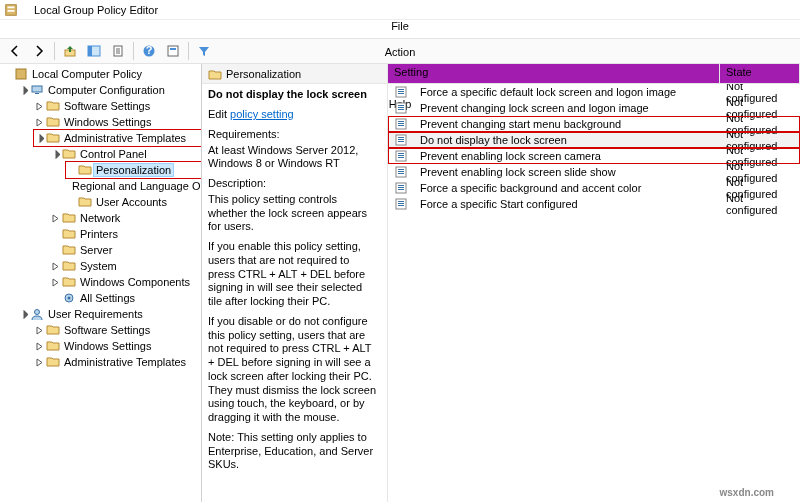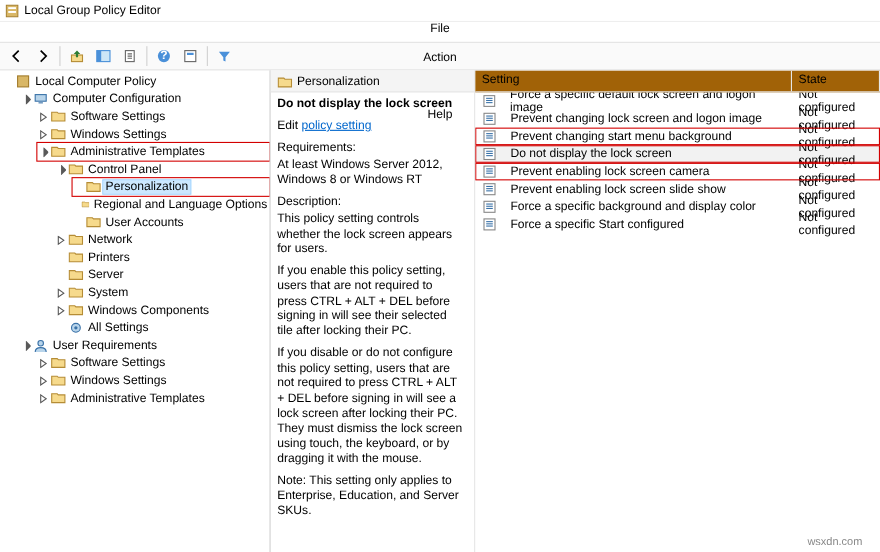--- a/index.html
+++ b/index.html
@@ -1,52 +1,52 @@
 <!DOCTYPE html>
 <html><head>
 <meta charset="utf-8">
 <style>
   * { box-sizing: border-box; font-family: "Segoe UI", Tahoma, sans-serif; font-size: 11px; }
   body { margin: 0; width: 800px; height: 502px; background: #fff; overflow: hidden; color: #000; }
-  .title-bar { height: 20px; background: #fff; display: flex; align-items: center; padding: 0 4px; gap: 4px; border-bottom: 1px solid #eee;}
+  .title-bar { height: 20px; background: #fff; display: flex; align-items: center; padding: 0 4px; gap: 16px; border-bottom: 1px solid #eee;}
   .title-bar .ico { width: 14px; height: 14px; display: inline-flex; }
   .menu-bar { height: 18px; display: flex; align-items: center; gap: 14px; padding: 0 6px; flex-direction: column; }
   .menu-bar span { cursor: default; }
   .toolbar { height: 26px; border-top: 1px solid #e3e3e3; border-bottom: 1px solid #e3e3e3; display: flex; align-items: center; padding: 0 4px; gap: 2px; background: #fafafa; }
   .toolbar .btn { width: 22px; height: 22px; display: inline-flex; align-items: center; justify-content: center; border-radius: 2px; }
   .toolbar .sep { width: 1px; height: 18px; background: #d0d0d0; margin: 0 2px; }
   .content { display: flex; height: 438px; }
-  .tree-pane { width: 246px; border-right: 1px solid #d0d0d0; overflow: auto; padding: 2px 0; }
+  .tree-pane { width: 202px; border-right: 1px solid #d0d0d0; overflow: auto; padding: 2px 0; }
   .tree ul { list-style: none; margin: 0; padding-left: 16px; }
   .tree > ul { padding-left: 2px; }
   .tree li { white-space: nowrap; }
   .row { display: flex; align-items: center; height: 16px; gap: 2px; }
   .twisty { width: 10px; height: 10px; display: inline-flex; align-items: center; justify-content: center; color: #595959; font-size: 9px; }
   .ic { width: 14px; height: 14px; display: inline-flex; align-items: center; justify-content: center; }
   .label { padding: 0 2px; }
   .sel .label { background: #cce8ff; outline: 1px solid #99d1ff; }
   .hl { outline: 1px solid #d30000; }
   .right-pane { flex: 1; display: flex; }
   .desc-col { width: 186px; padding: 6px 8px 6px 6px; border-right: 1px solid #e6e6e6; overflow: hidden; }
   .desc-head { display: flex; align-items: center; height: 20px; gap: 4px; background: #f4f4f4; margin: -6px -8px 4px -6px; padding: 0 6px; border-bottom: 1px solid #e6e6e6;}
   .desc-title { font-weight: bold; margin: 4px 0 8px 0; }
   .link { color: #0066cc; text-decoration: underline; cursor: pointer; }
   .p { margin: 6px 0; line-height: 1.25; }
   .list-col { flex: 1; overflow: auto; }
-  .list-head { display: flex; height: 20px; border-bottom: 1px solid #e6e6e6; background: #a16207; position: sticky; top: 0; }
+  .list-head { display: flex; height: 20px; border-bottom: 1px solid #e6e6e6; background: #a21caf; position: sticky; top: 0; }
   .list-head .col { padding: 2px 6px; border-right: 1px solid #e6e6e6; color: #000;}
   .col-setting { flex: 1; }
   .col-state { width: 80px; }
   .list-row { display: flex; align-items: center; height: 16px; }
   .list-row .cell { padding: 0 6px; display: flex; align-items: center; gap: 4px; }
   .list-row .cell-setting { flex: 1; gap: 12px; }
   .list-row .cell-state { width: 80px; }
   .list-row.selected { background: #f2f2f2; }
   .list-row.hl-box { outline: 1px solid #d30000; outline-offset: -1px; }
-  .watermark { position: absolute; bottom: 4px; right: 16px; font-size: 10px; color: #888; }
+  .watermark { position: absolute; bottom: 4px; right: 26px; font-size: 10px; color: #888; font-weight: bold; }
   svg { display: block; }
 </style>
 </head>
 <body>
 
 <div class="title-bar">
   <span class="ico">
     <svg viewBox="0 0 16 16">
         <rect x="2" y="2" width="12" height="12" fill="#d9b766" stroke="#a37c2b"></rect>
         <rect x="4" y="4" width="8" height="2" fill="#fff"></rect>
@@ -509,21 +509,21 @@
           <div class="list-row">
             <div class="cell cell-setting">
               <span class="ic">
                 <svg viewBox="0 0 14 14">
                   <rect x="2" y="2" width="10" height="10" fill="#fff" stroke="#888"></rect>
                   <rect x="4" y="4" width="6" height="1" fill="#3a72a8"></rect>
                   <rect x="4" y="6" width="6" height="1" fill="#3a72a8"></rect>
                   <rect x="4" y="8" width="6" height="1" fill="#3a72a8"></rect>
                 </svg>
               </span>
-              <span>Force a specific background and display color</span>
+              <span>Force a specific background and accent color</span>
             </div>
             <div class="cell cell-state">Not configured</div>
           </div>
           <div class="list-row">
             <div class="cell cell-setting">
               <span class="ic">
                 <svg viewBox="0 0 14 14">
                   <rect x="2" y="2" width="10" height="10" fill="#fff" stroke="#888"></rect>
                   <rect x="4" y="4" width="6" height="1" fill="#3a72a8"></rect>
                   <rect x="4" y="6" width="6" height="1" fill="#3a72a8"></rect>

